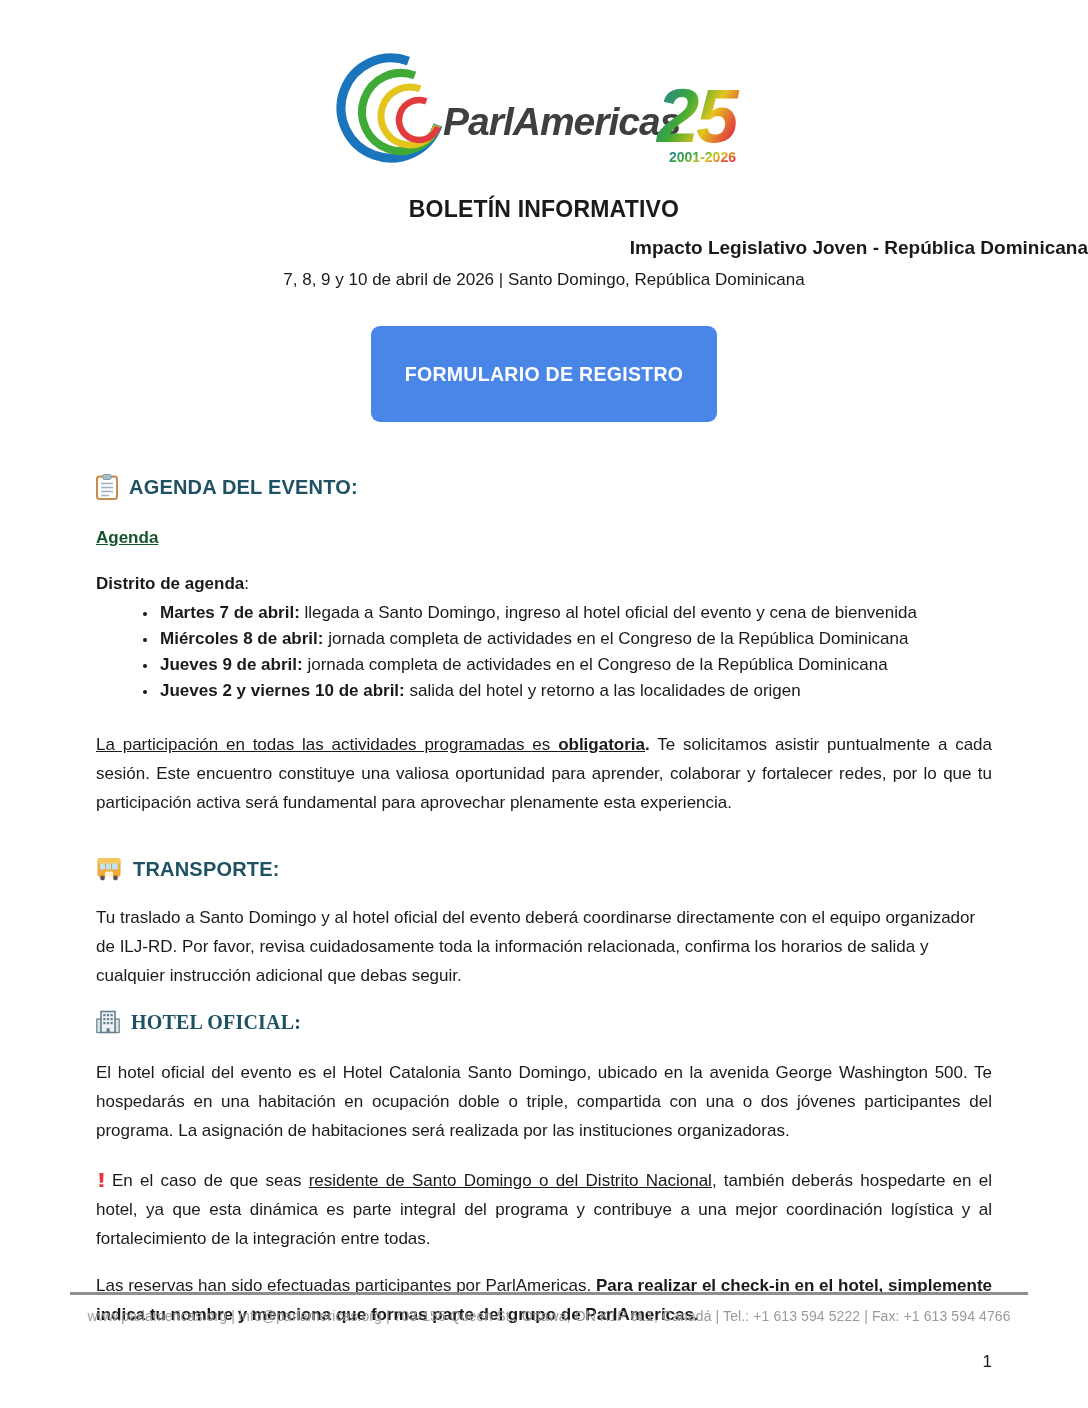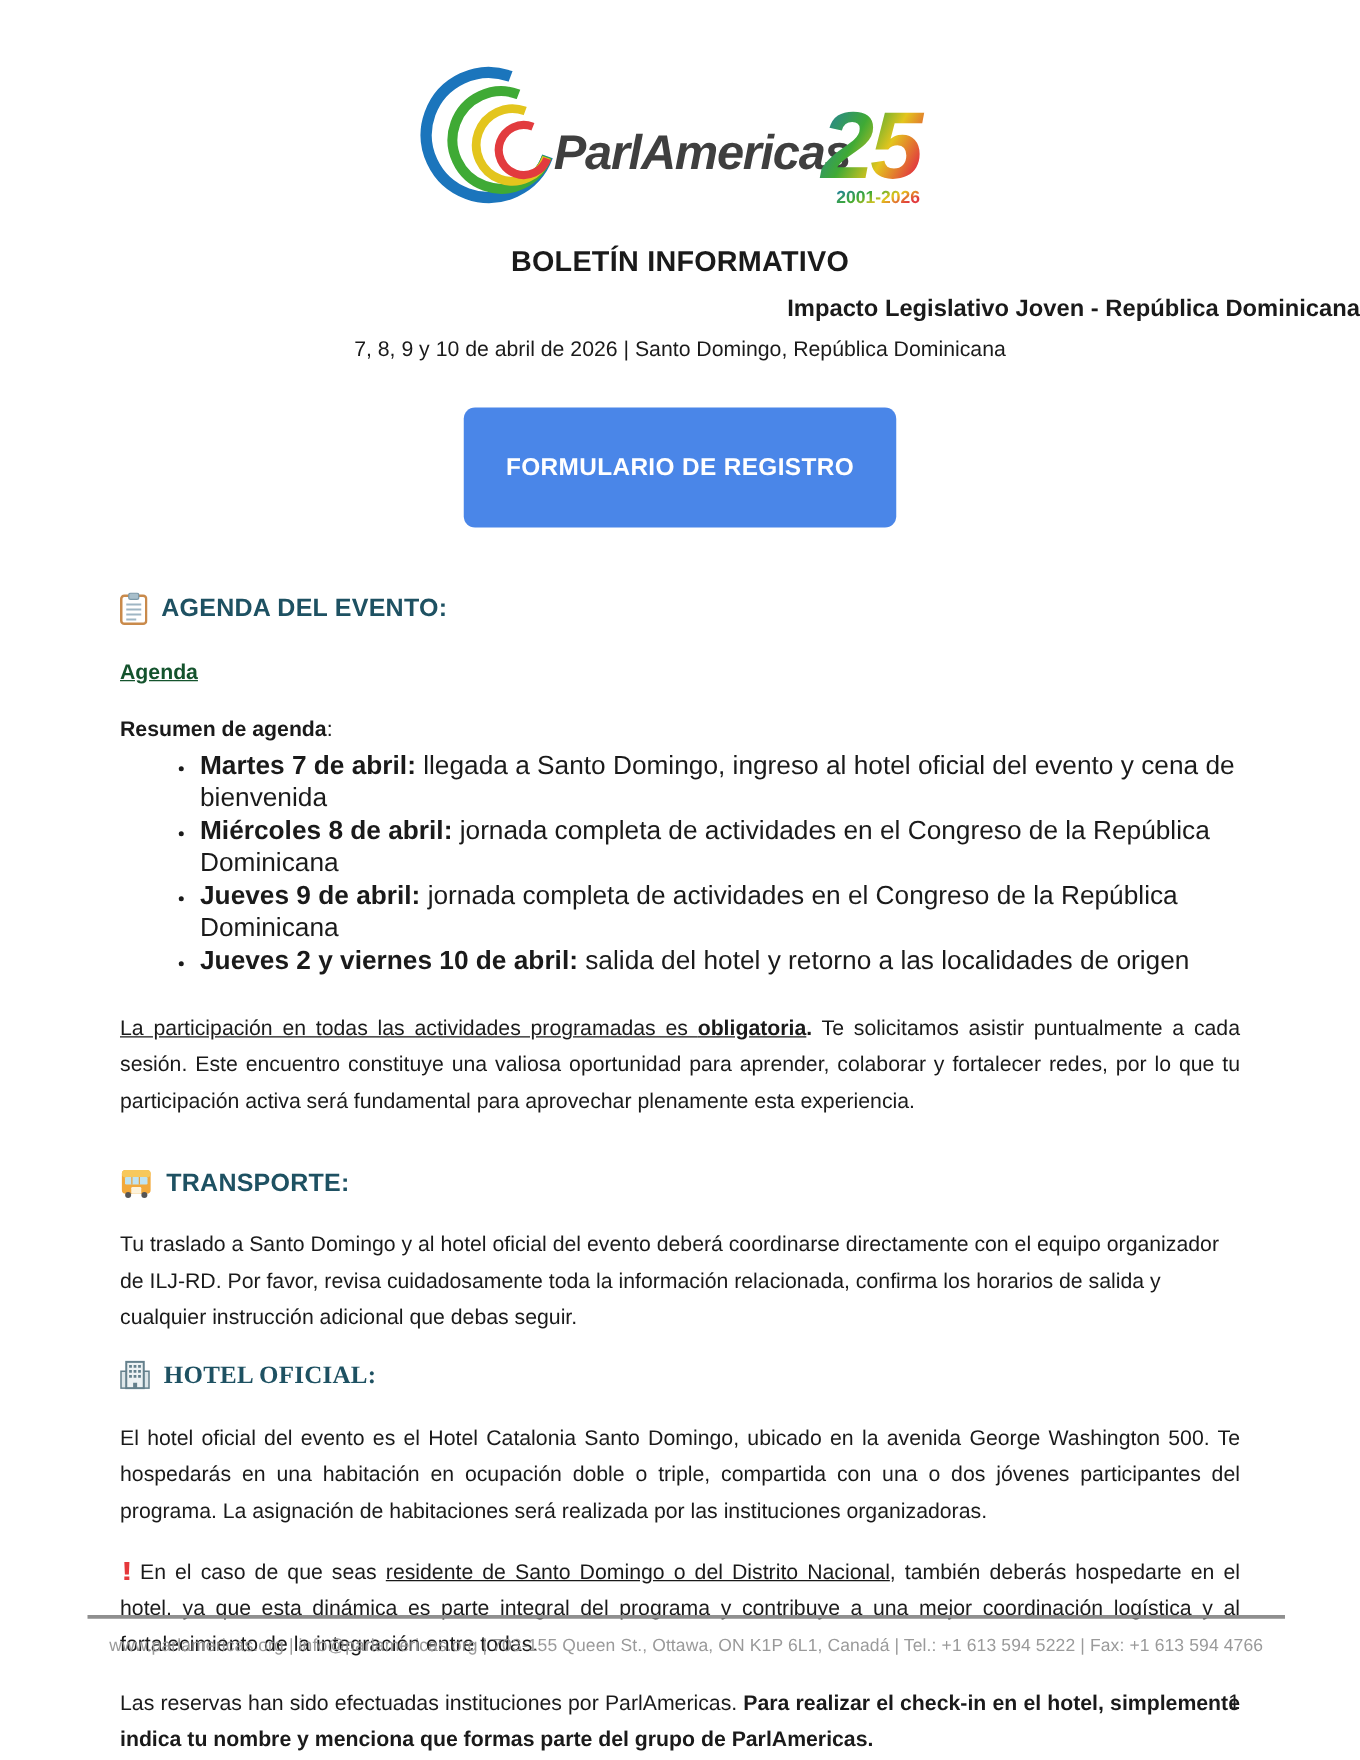--- a/index.html
+++ b/index.html
@@ -31,21 +31,21 @@
   .h-agenda { margin-top:52px; }
   .h-transporte { margin-top:40px; }
   .h-hotel { margin-top:20px;font-family:Liberation Serif, serif; }
   .agenda-link {
     display:inline-block; margin-top:28px; color:#14532d; font-weight:bold;
     font-size:17px; text-decoration:underline;
   }
   .resumen { margin-top:26px; font-size:17px; }
   .resumen b { font-weight:bold; }
   ul.agenda-list { margin:6px 0 0 0; padding-left:62px; }
-  ul.agenda-list li { font-size:21px; line-height:26px; padding-left:2px; }
+  ul.agenda-list li { font-size:17px; line-height:26px; padding-left:2px; }
   ul.agenda-list li::marker { font-size:13px; }
   p.body-text { font-size:17px; line-height:29px; }
   .note { margin-top:26px; text-align:justify; }
   .t-body { margin-top:22px; line-height:34px; }
   .hotel-p1 { margin-top:24px; text-align:justify; }
   .hotel-p2 { margin-top:20px; text-align:justify; }
   .hotel-p3 { margin-top:18px; text-align:justify; line-height:26px; }
   .u { text-decoration:underline; }
   .b { font-weight:bold; }
   .bu { font-weight:bold; text-decoration:underline; }
@@ -104,21 +104,21 @@
         <line x1="5" y1="9.5" x2="17" y2="9.5" stroke="#9FB6C4" stroke-width="1.6"></line>
         <line x1="5" y1="13.5" x2="17" y2="13.5" stroke="#9FB6C4" stroke-width="1.6"></line>
         <line x1="5" y1="17.5" x2="17" y2="17.5" stroke="#9FB6C4" stroke-width="1.6"></line>
         <line x1="5" y1="21.5" x2="13" y2="21.5" stroke="#9FB6C4" stroke-width="1.6"></line>
       </svg>
       <span>AGENDA DEL EVENTO:</span>
     </div>
 
     <a href="#" class="agenda-link">Agenda</a>
 
-    <div class="resumen"><b>Resumen de agenda</b><span>:</span></div>
+    <div class="resumen"><b>Distrito de agenda</b><span>:</span></div>
 
     <ul class="agenda-list">
       <li><span class="b">Martes 7 de abril:</span><span> llegada a Santo Domingo, ingreso al hotel oficial del evento y cena de bienvenida</span></li>
       <li><span class="b">Miércoles 8 de abril:</span><span> jornada completa de actividades en el Congreso de la República Dominicana</span></li>
       <li><span class="b">Jueves 9 de abril:</span><span> jornada completa de actividades en el Congreso de la República Dominicana</span></li>
       <li><span class="b">Jueves 2 y viernes 10 de abril:</span><span> salida del hotel y retorno a las localidades de origen</span></li>
     </ul>
 
     <p class="body-text note"><span class="u">La participación en todas las actividades programadas es </span><span class="bu">obligatoria</span><span class="b">.</span><span> Te solicitamos asistir puntualmente a cada sesión. Este encuentro constituye una valiosa oportunidad para aprender, colaborar y fortalecer redes, por lo que tu participación activa será fundamental para aprovechar plenamente esta experiencia.</span></p>
 
@@ -156,21 +156,21 @@
           <rect x="14.5" y="12" width="2.2" height="2.2" fill="#64808C"></rect>
         <rect x="10.5" y="18.2" width="3.2" height="4.3" fill="#64808C"></rect>
       </svg>
       <span>HOTEL OFICIAL:</span>
     </div>
 
     <p class="body-text hotel-p1">El hotel oficial del evento es el Hotel Catalonia Santo Domingo, ubicado en la avenida George Washington 500. Te hospedarás en una habitación en ocupación doble o triple, compartida con una o dos jóvenes participantes del programa. La asignación de habitaciones será realizada por las instituciones organizadoras.</p>
 
     <p class="body-text hotel-p2"><span class="excl">!</span><span>En el caso de que seas </span><span class="u">residente de Santo Domingo o del Distrito Nacional</span><span>, también deberás hospedarte en el hotel, ya que esta dinámica es parte integral del programa y contribuye a una mejor coordinación logística y al fortalecimiento de la integración entre todas.</span></p>
 
-    <p class="body-text hotel-p3"><span>Las reservas han sido efectuadas instituciones por ParlAmericas. </span><span class="b">Para realizar el check-in en el hotel, simplemente indica tu nombre y menciona que formas parte del grupo de ParlAmericas.</span></p>
+    <p class="body-text hotel-p3"><span>Las reservas han sido efectuadas participantes por ParlAmericas. </span><span class="b">Para realizar el check-in en el hotel, simplemente indica tu nombre y menciona que formas parte del grupo de ParlAmericas.</span></p>
 
   </div>
 
   <div class="footer">
     <div class="footer-text">www.parlamericas.org | info@parlamericas.org | 703-155 Queen St., Ottawa, ON K1P 6L1, Canadá | Tel.: +1 613 594 5222 | Fax: +1 613 594 4766</div>
   </div>
   <div class="page-num">1</div>
 
 </div>
 

